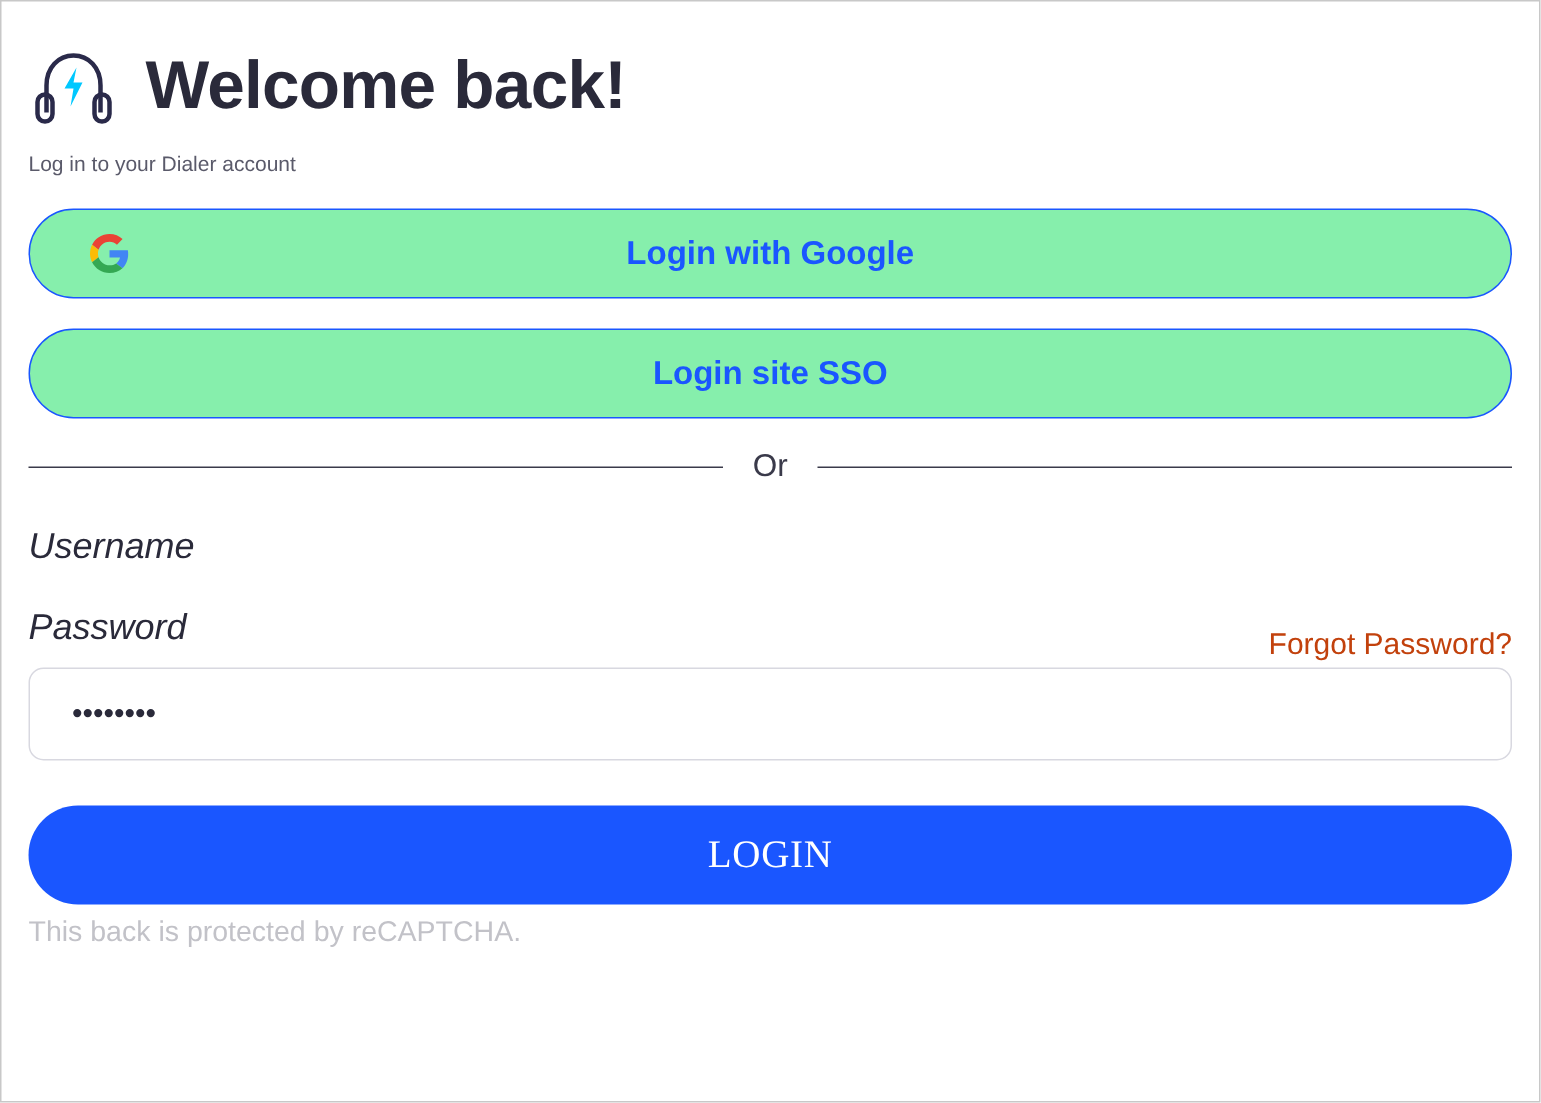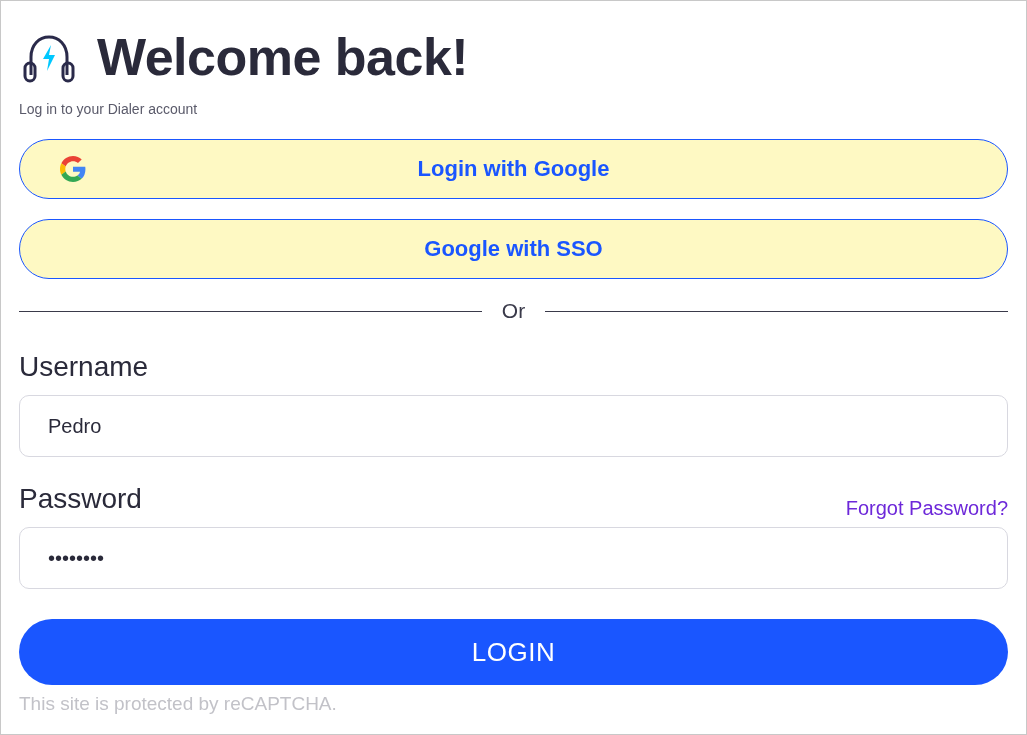--- a/index.html
+++ b/index.html
@@ -19,37 +19,37 @@
       display: flex;
       align-items: center;
       gap: 18px;
       margin-top: 8px;
     }
     .logo {
       width: 60px;
       height: 60px;
     }
     .title {
-      font-size: 52px;
+      font-size: 45px;
       font-weight: 800;
       color: #2a2a3a;
       letter-spacing: -0.5px;
     }
     .subtitle {
       font-size: 14px;
       color: #5a5a6a;
       margin-top: 14px;
       margin-bottom: 22px;
     }
     .oauth-button {
       width: 100%;
       height: 60px;
       border: 1.5px solid #1a56ff;
       border-radius: 999px;
-      background: #fef9c3;
+      background: #86efac;
       display: flex;
       align-items: center;
       justify-content: center;
       position: relative;
       font-size: 22px;
       font-weight: 700;
       color: #1a56ff;
       cursor: pointer;
       margin-bottom: 20px;
     }
@@ -68,61 +68,63 @@
       flex: 1;
       height: 1px;
       background: #3a3a4a;
     }
     .divider-text {
       padding: 0 20px;
       font-size: 21px;
       color: #3a3a4a;
     }
     .field-label {
-      font-size: 28px;
+      font-size: 24px;
       color: #2a2a3a;
       margin-bottom: 12px;
+      font-style: italic;
     }
     .input {
       width: 100%;
       height: 62px;
       border: 1px solid #d8d8e0;
       border-radius: 10px;
       padding: 0 28px;
       font-size: 20px;
       color: #2a2a3a;
       background: #fff;
     }
     .field-block {
       margin-bottom: 26px;
     }
     .password-header {
       display: flex;
       justify-content: space-between;
     }
     .forgot-link {
       font-size: 20px;
-      color: #6d28d9;
+      color: #c2410c;
       text-decoration: none;
       cursor: pointer;
       margin-bottom: 0;
       transform: translateY(14px);
     }
     .submit-button {
       width: 100%;
       height: 66px;
       border: none;
       border-radius: 999px;
       background: #1a56ff;
       color: #fff;
       font-size: 26px;
       font-weight: 500;
       letter-spacing: 0.5px;
       cursor: pointer;
       margin-top: 4px;
+      font-family: Liberation Serif, serif;
     }
     .footer-text {
       font-size: 19px;
       color: #c2c2c8;
       margin-top: 8px;
     }
   </style>
 </head>
 <body>
 
@@ -144,40 +146,39 @@
   <svg class="google-icon" viewBox="0 0 48 48">
     <path fill="#EA4335" d="M24 9.5c3.54 0 6.71 1.22 9.21 3.6l6.85-6.85C35.9 2.38 30.47 0 24 0 14.62 0 6.51 5.38 2.56 13.22l7.98 6.19C12.43 13.72 17.74 9.5 24 9.5z"></path>
     <path fill="#4285F4" d="M46.98 24.55c0-1.57-.15-3.09-.38-4.55H24v9.02h12.94c-.58 2.96-2.26 5.48-4.78 7.18l7.73 6c4.51-4.18 7.09-10.36 7.09-17.65z"></path>
     <path fill="#FBBC05" d="M10.53 28.59c-.48-1.45-.76-2.99-.76-4.59s.27-3.14.76-4.59l-7.98-6.19C.92 16.46 0 20.12 0 24c0 3.88.92 7.54 2.56 10.78l7.97-6.19z"></path>
     <path fill="#34A853" d="M24 48c6.48 0 11.93-2.13 15.89-5.81l-7.73-6c-2.15 1.45-4.92 2.3-8.16 2.3-6.26 0-11.57-4.22-13.47-9.91l-7.98 6.19C6.51 42.62 14.62 48 24 48z"></path>
   </svg>
   <span>Login with Google</span>
 </button>
 
 <button class="oauth-button">
-  <span>Google with SSO</span>
+  <span>Login site SSO</span>
 </button>
 
 <div class="divider">
   <div class="divider-line"></div>
   <span class="divider-text">Or</span>
   <div class="divider-line"></div>
 </div>
 
 <div class="field-block">
   <div class="field-label">Username</div>
-  <input class="input" type="text" value="Pedro" style="">
 </div>
 
 <div class="field-block">
   <div class="password-header">
     <div class="field-label">Password</div>
     <a class="forgot-link">Forgot Password?</a>
   </div>
   <input class="input" type="text" value="••••••••" style="">
 </div>
 
 <button class="submit-button">LOGIN</button>
 
-<p class="footer-text">This site is protected by reCAPTCHA.</p>
+<p class="footer-text">This back is protected by reCAPTCHA.</p>
 
 
 
 
 </body></html>

